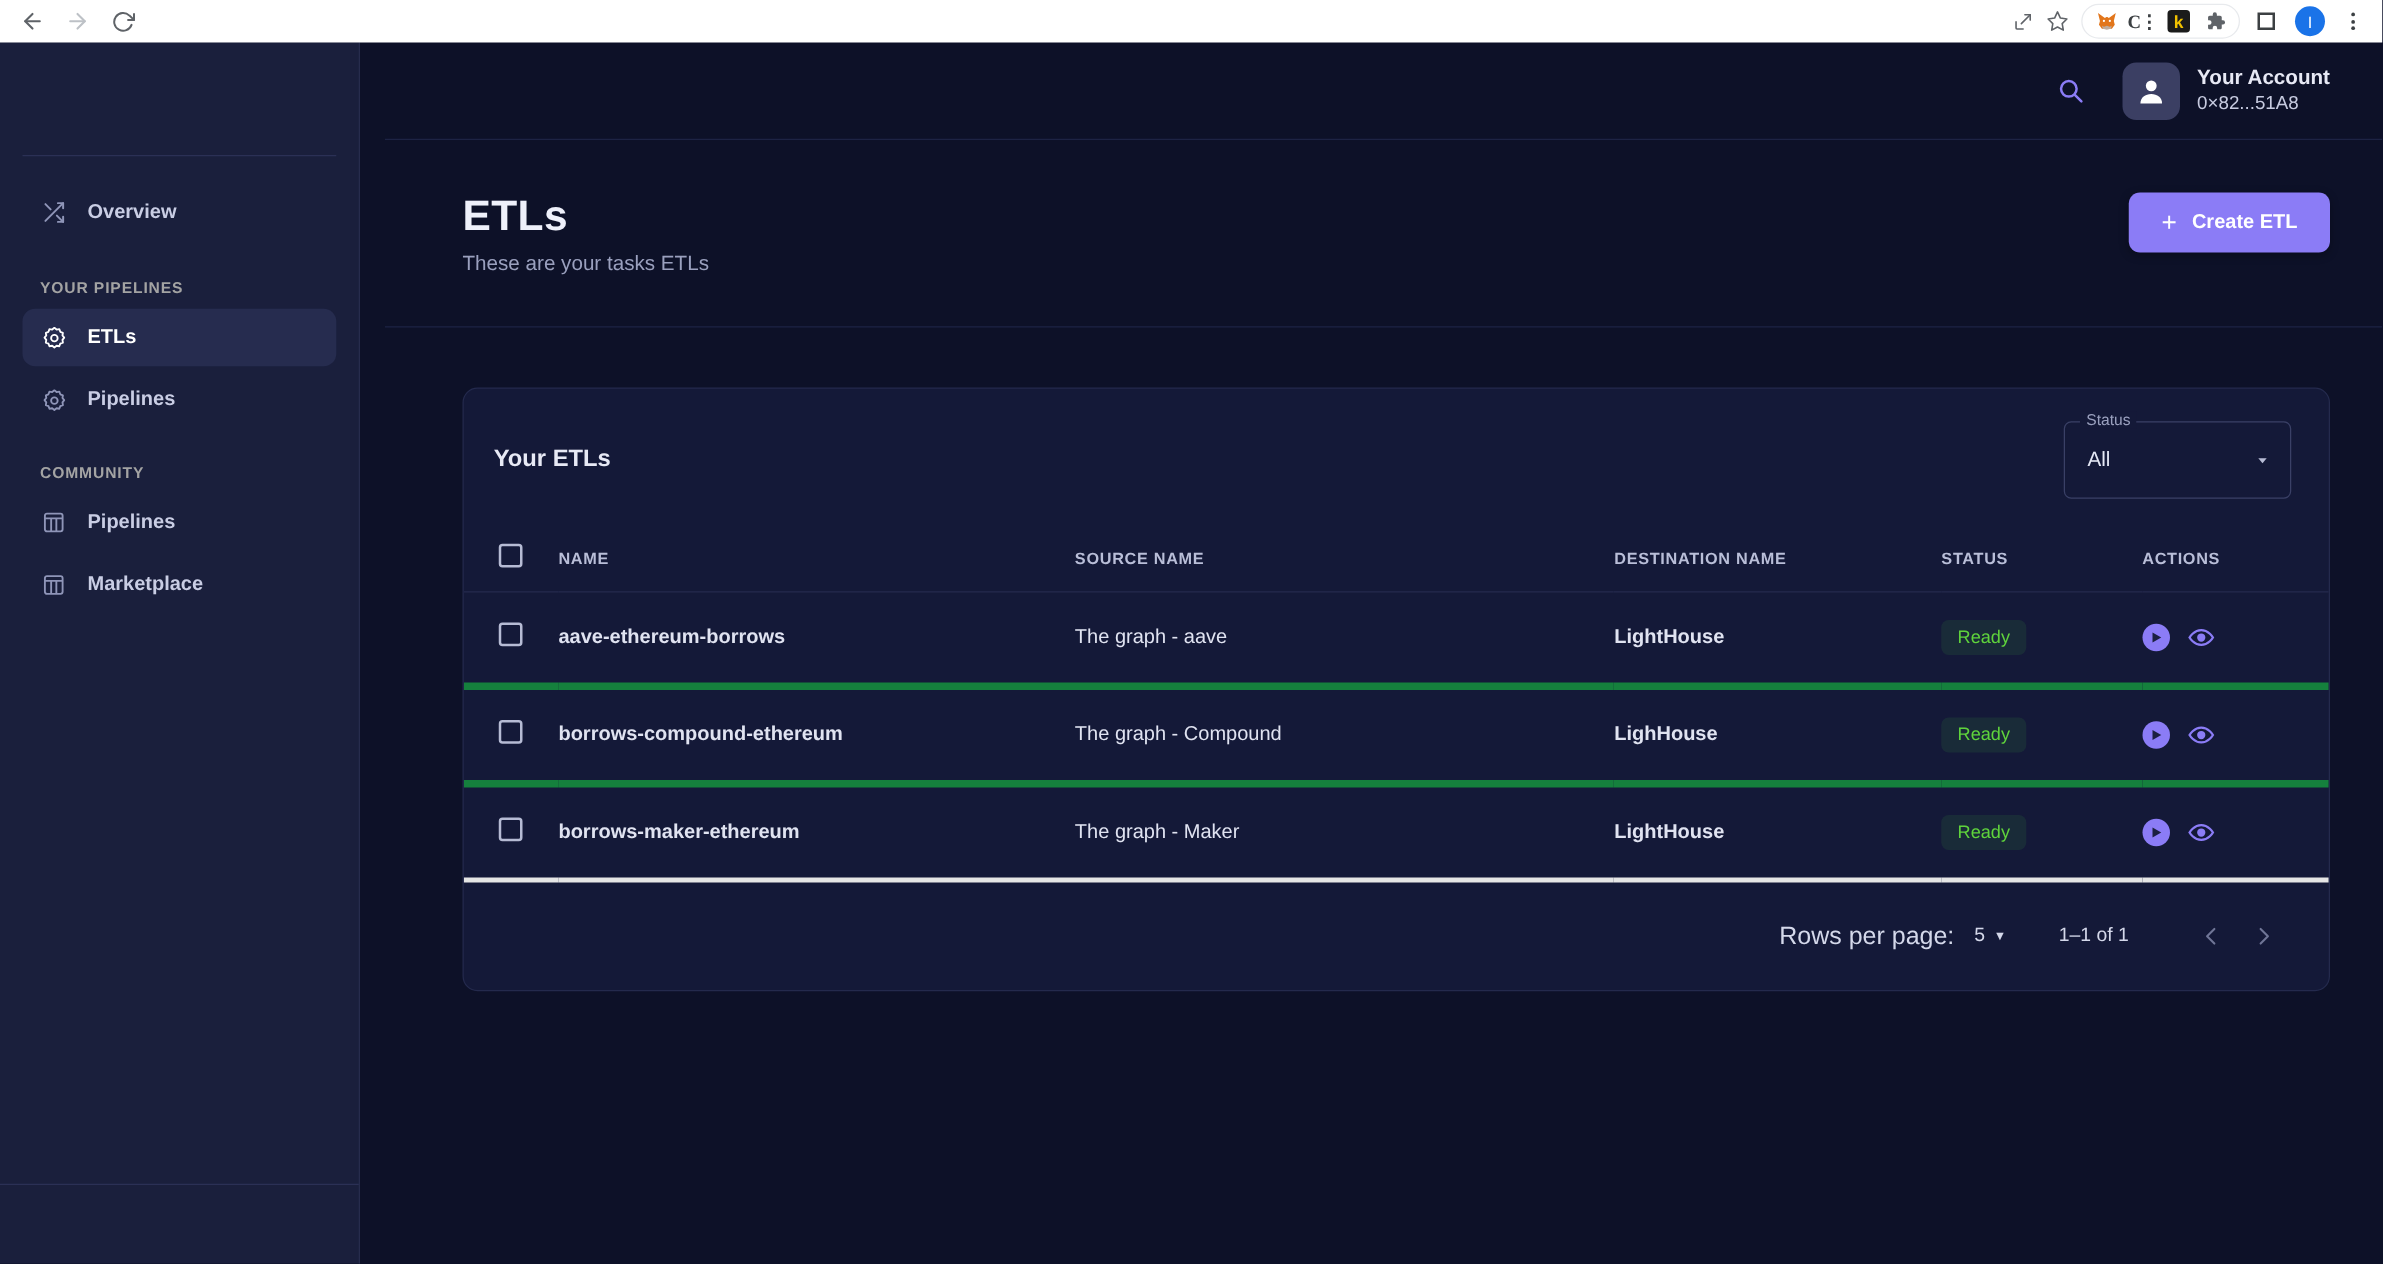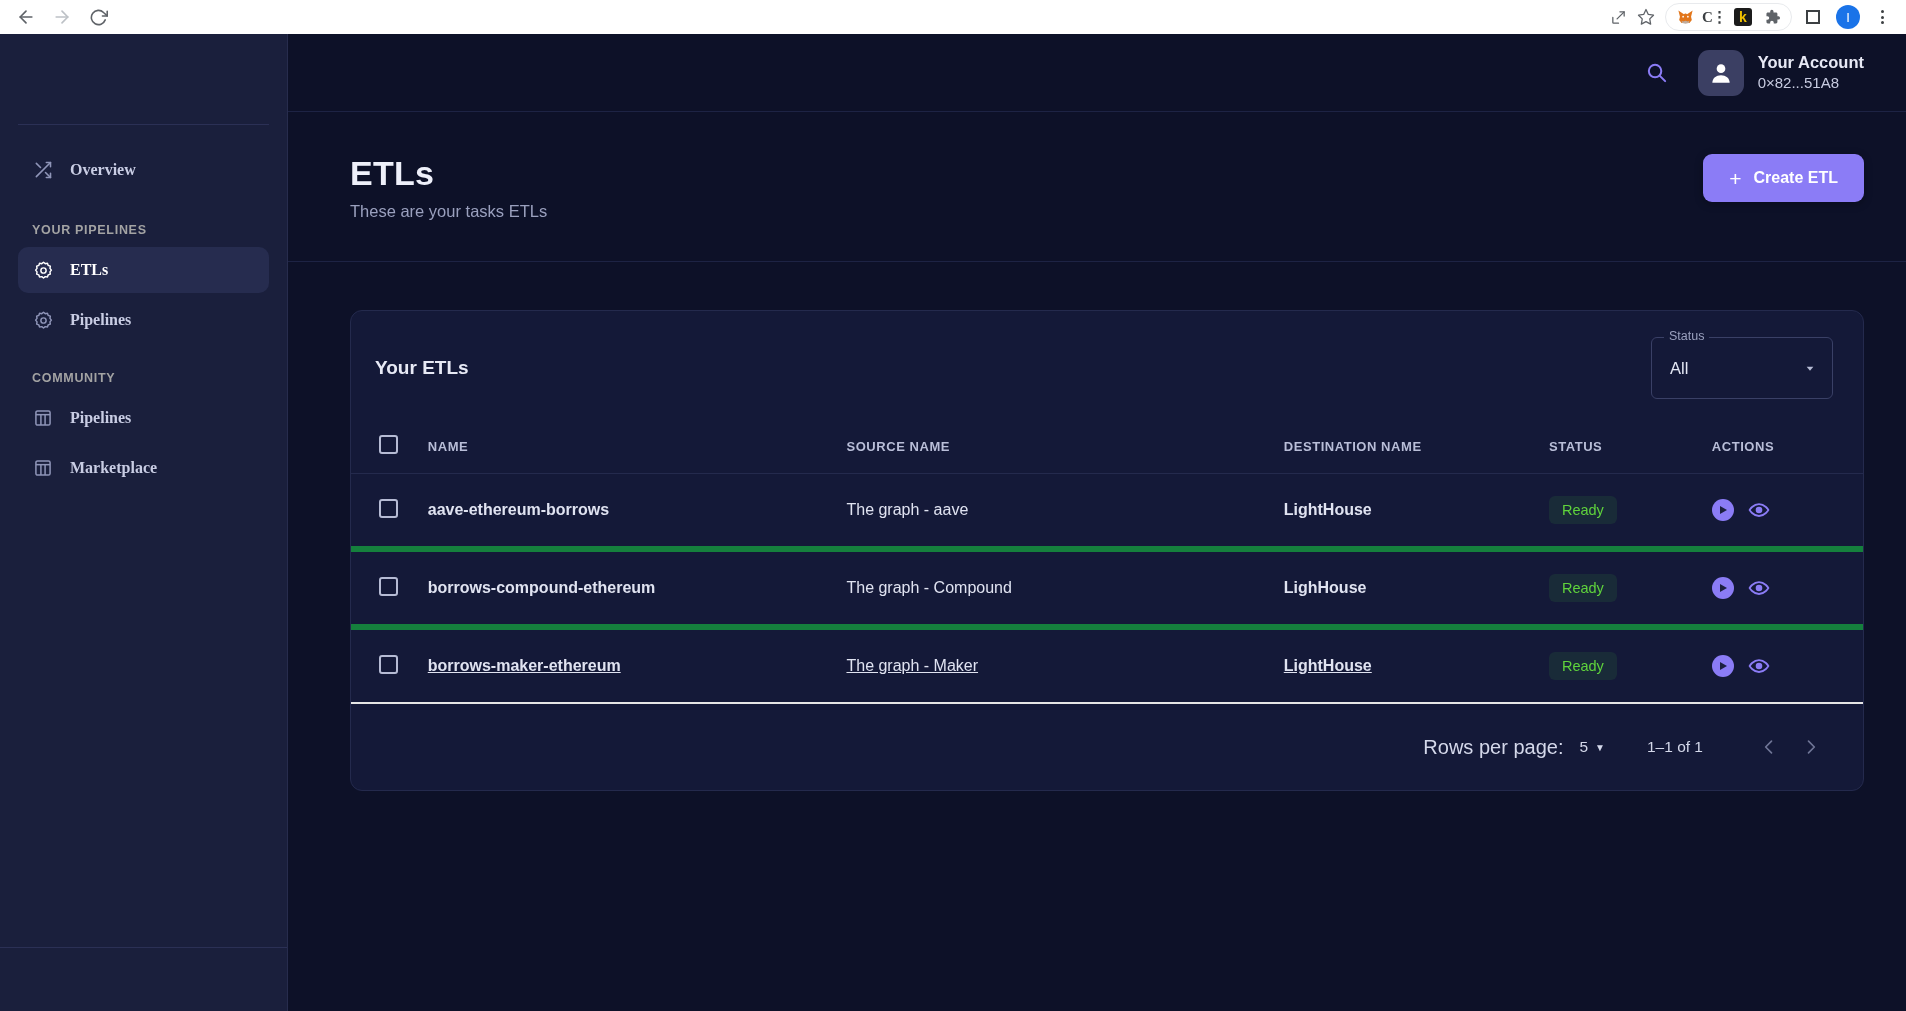--- a/index.html
+++ b/index.html
@@ -72,36 +72,36 @@
   }
   .sidebar-top-divider {
     height: 1px; background: #2b3055;
     margin: 90px 18px 0 18px;
   }
   .sidebar-nav { padding: 22px 18px 0 18px; flex: 1 1 auto; }
   .nav-item {
     display: flex; align-items: center; gap: 16px;
     height: 46px; padding: 0 14px; border-radius: 10px;
     color: #c9cde4; font-size: 16px; font-weight: 700;
-    cursor: pointer; margin-bottom: 4px; font-family: Liberation Serif, serif;
+    cursor: pointer; margin-bottom: 4px;
   }
   .nav-item.active { background: #262c4f; color: #ffffff; }
   .nav-item .nav-ico { width: 22px; height: 22px; flex: 0 0 22px; display: flex; align-items: center; justify-content: center; color: #8f95b8; }
   .nav-item.active .nav-ico { color: #ffffff; }
   .nav-section {
     font-size: 12.5px; font-weight: 700; letter-spacing: 0.7px;
     color: #a3a3a3; padding: 0 14px; margin: 28px 0 10px;
     text-transform: uppercase;
   }
   .nav-section.first { margin-top: 30px; }
   .sidebar-bottom-divider { height: 1px; background: #2b3055; margin: 0 0 0 0; }
   .sidebar-footer { height: 63px; }
 
   
-  .main { flex: 1 1 auto; height: 100%; display: flex; flex-direction: column; overflow: hidden; background: #0d1128; }
+  .main { flex: 1 1 auto; height: 100%; display: flex; flex-direction: column; overflow: hidden; background: #0d1128; padding-left: 20px; }
 
   .topbar {
     height: 78px; flex: 0 0 78px;
     display: flex; align-items: center; justify-content: flex-end;
     gap: 26px; padding: 0 42px;
     border-bottom: 1px solid #1d2344;
   }
   .search-icon-btn { color: #8b7cf6; cursor: pointer; display: flex; align-items: center; justify-content: center; width: 30px; height: 30px; }
   .account { display: flex; align-items: center; gap: 14px; cursor: pointer; }
   .account-avatar {
@@ -166,21 +166,21 @@
     font-size: 13px; font-weight: 700; letter-spacing: 0.55px;
     color: #b9bed8; text-transform: uppercase;
     text-align: left; padding: 14px 0 16px 0;
     border-bottom: 1px solid #242a4d;
     white-space: nowrap;
   }
   tbody td {
     padding: 22px 0; border-bottom: 6px solid #15803d;
     font-size: 16px; color: #e0e3f1; vertical-align: middle;
   }
-  tbody tr:last-child td { border-bottom: 2px solid #e5e5e5; text-decoration: underline; }
+  tbody tr:last-child td { border-bottom: 4px solid #e5e5e5; }
   .col-check { width: 66px; padding-left: 28px !important; }
   .col-name { width: 360px; font-weight: 700; }
   .col-source { width: 376px; }
   .col-dest { width: 228px; font-weight: 700; }
   .col-status { width: 140px; }
   .col-actions { width: 130px; }
   thead th.col-dest, thead th.col-status, thead th.col-actions { text-align: left; }
 
   .checkbox {
     width: 19px; height: 19px; border: 2px solid #b6bbd4;

